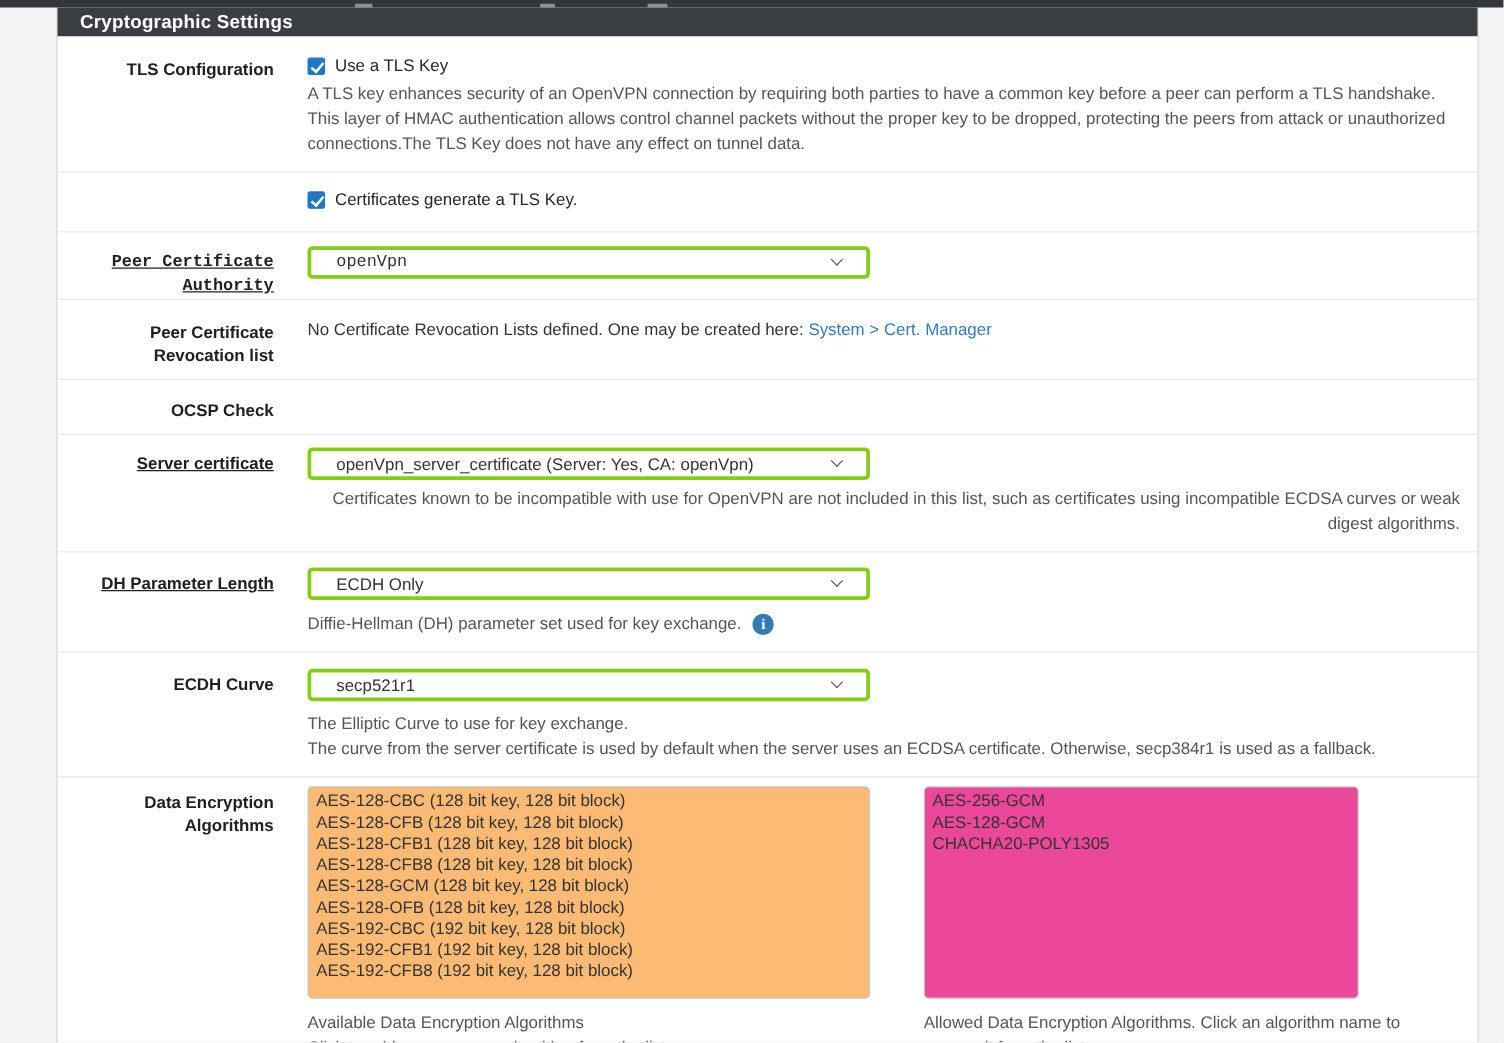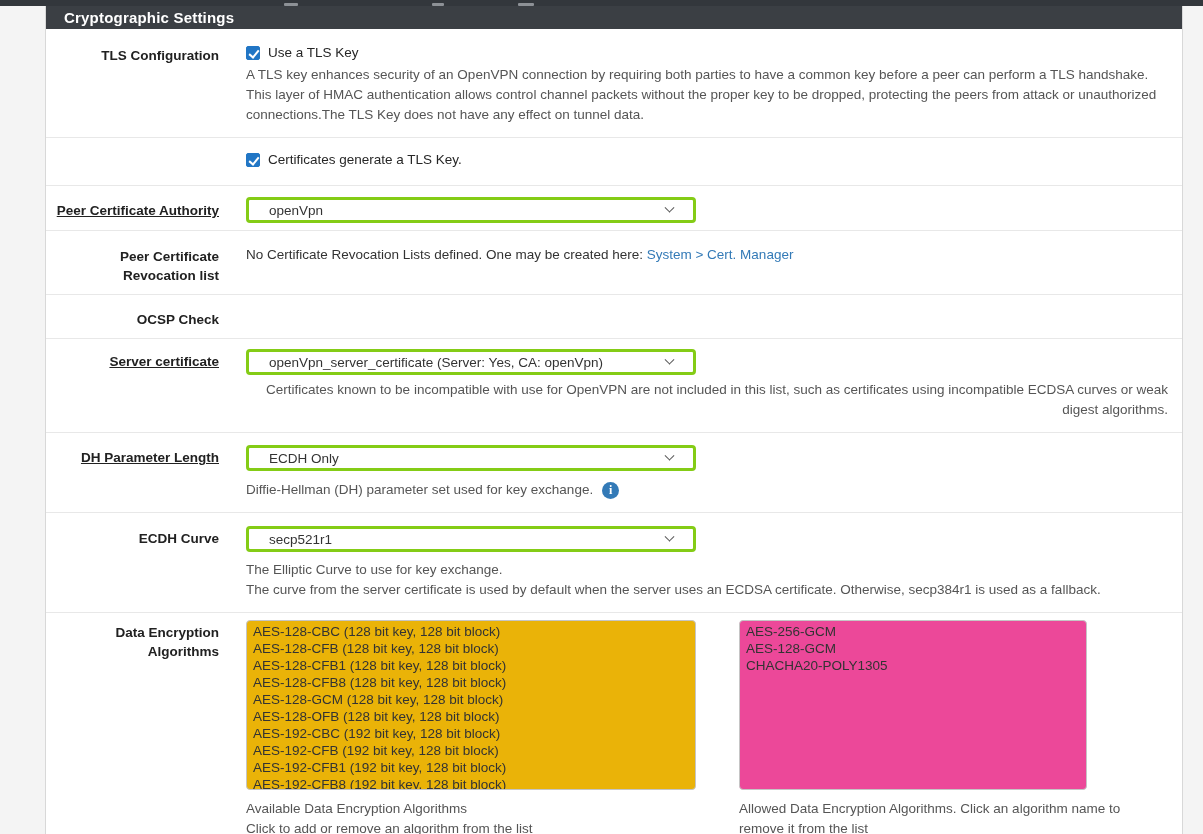--- a/index.html
+++ b/index.html
@@ -20,21 +20,21 @@
   .frow { display:flex; border-bottom:1px solid #e8e8e8; }
   .frow:last-child { border-bottom:none; }
   .col-label { width:200px; padding-right:27px; text-align:right;
                font-weight:bold; font-size:13.5px; color:#212121; line-height:19px; }
   .col-content { flex:1; padding-right:14px; font-size:13.5px; color:#333; }
   .lbl-link { text-decoration:underline; }
 
   
   .r-tls   { min-height:105px; } .r-tls .col-content { padding-top:16px; padding-bottom:12px; } .r-tls .col-label { padding-top:17px; }
   .r-auto  { min-height:48px; }  .r-auto .col-content { padding-top:14px; }
-  .r-ca    { min-height:45px; }  .r-ca .col-content { padding-top:11px; } .r-ca .col-label { padding-top:15px; }
+  .r-ca    { min-height:45px;font-family:Liberation Mono, monospace; }  .r-ca .col-content { padding-top:11px; } .r-ca .col-label { padding-top:15px; }
   .r-crl   { min-height:64px; }  .r-crl .col-content { padding-top:16px; } .r-crl .col-label { padding-top:16px; }
   .r-ocsp  { min-height:44px; }  .r-ocsp .col-content { padding-top:14px; } .r-ocsp .col-label { padding-top:15px; }
   .r-cert  { min-height:87px; }  .r-cert .col-content { padding-top:10px; padding-bottom:12px;text-align:right; } .r-cert .col-label { padding-top:13px; }
   .r-dh    { min-height:78px; }  .r-dh .col-content { padding-top:12px; padding-bottom:12px; } .r-dh .col-label { padding-top:15px; }
   .r-ecdh  { min-height:89px; }  .r-ecdh .col-content { padding-top:13px; padding-bottom:12px; } .r-ecdh .col-label { padding-top:16px; }
   .r-dea   { min-height:246px; border-bottom:none; } .r-dea .col-content { padding-top:7px; } .r-dea .col-label { padding-top:10px; }
 
   
   .cbrow { display:flex; align-items:center; }
   .checkbox { width:14px; height:14px; border-radius:2px; flex:0 0 auto; position:relative; }
@@ -57,21 +57,21 @@
 
   .info-icon { display:inline-block; width:17px; height:17px; border-radius:50%; background:#337ab7;
                color:#fff; text-align:center; line-height:17px; font-size:12px; font-weight:bold;
                font-family:"Liberation Serif", serif; vertical-align:middle; margin-left:9px; }
   .info-icon::after { content:"i"; }
 
   
   .dea-lists { display:flex; }
   .list-box { height:170px; border:1px solid #c5c5c5; border-radius:4px; overflow:hidden;
               padding:2px 0 0 6px; line-height:17px; font-size:13.5px; color:#333; }
-  .list-available { width:450px; background:#eab308; }
+  .list-available { width:450px; background:#fdba74; }
   .list-allowed { width:348px; background:#ec4899; margin-left:43px; }
   .list-item { white-space:nowrap; }
   .dea-captions { display:flex; margin-top:9px; }
   .cap { color:#555; line-height:20px; font-size:13.5px; }
   .cap-available { width:450px; }
   .cap-allowed { width:427px; margin-left:43px; }
 </style>
 </head>
 <body>
 
@@ -171,21 +171,20 @@
       <div class="col-content">
         <div class="dea-lists">
           <div class="list-box list-available">
               <div class="list-item">AES-128-CBC (128 bit key, 128 bit block)</div>
               <div class="list-item">AES-128-CFB (128 bit key, 128 bit block)</div>
               <div class="list-item">AES-128-CFB1 (128 bit key, 128 bit block)</div>
               <div class="list-item">AES-128-CFB8 (128 bit key, 128 bit block)</div>
               <div class="list-item">AES-128-GCM (128 bit key, 128 bit block)</div>
               <div class="list-item">AES-128-OFB (128 bit key, 128 bit block)</div>
               <div class="list-item">AES-192-CBC (192 bit key, 128 bit block)</div>
-              <div class="list-item">AES-192-CFB (192 bit key, 128 bit block)</div>
               <div class="list-item">AES-192-CFB1 (192 bit key, 128 bit block)</div>
               <div class="list-item">AES-192-CFB8 (192 bit key, 128 bit block)</div>
             </div>
           <div class="list-box list-allowed">
               <div class="list-item">AES-256-GCM</div>
               <div class="list-item">AES-128-GCM</div>
               <div class="list-item">CHACHA20-POLY1305</div>
             </div>
         </div>
         <div class="dea-captions">

